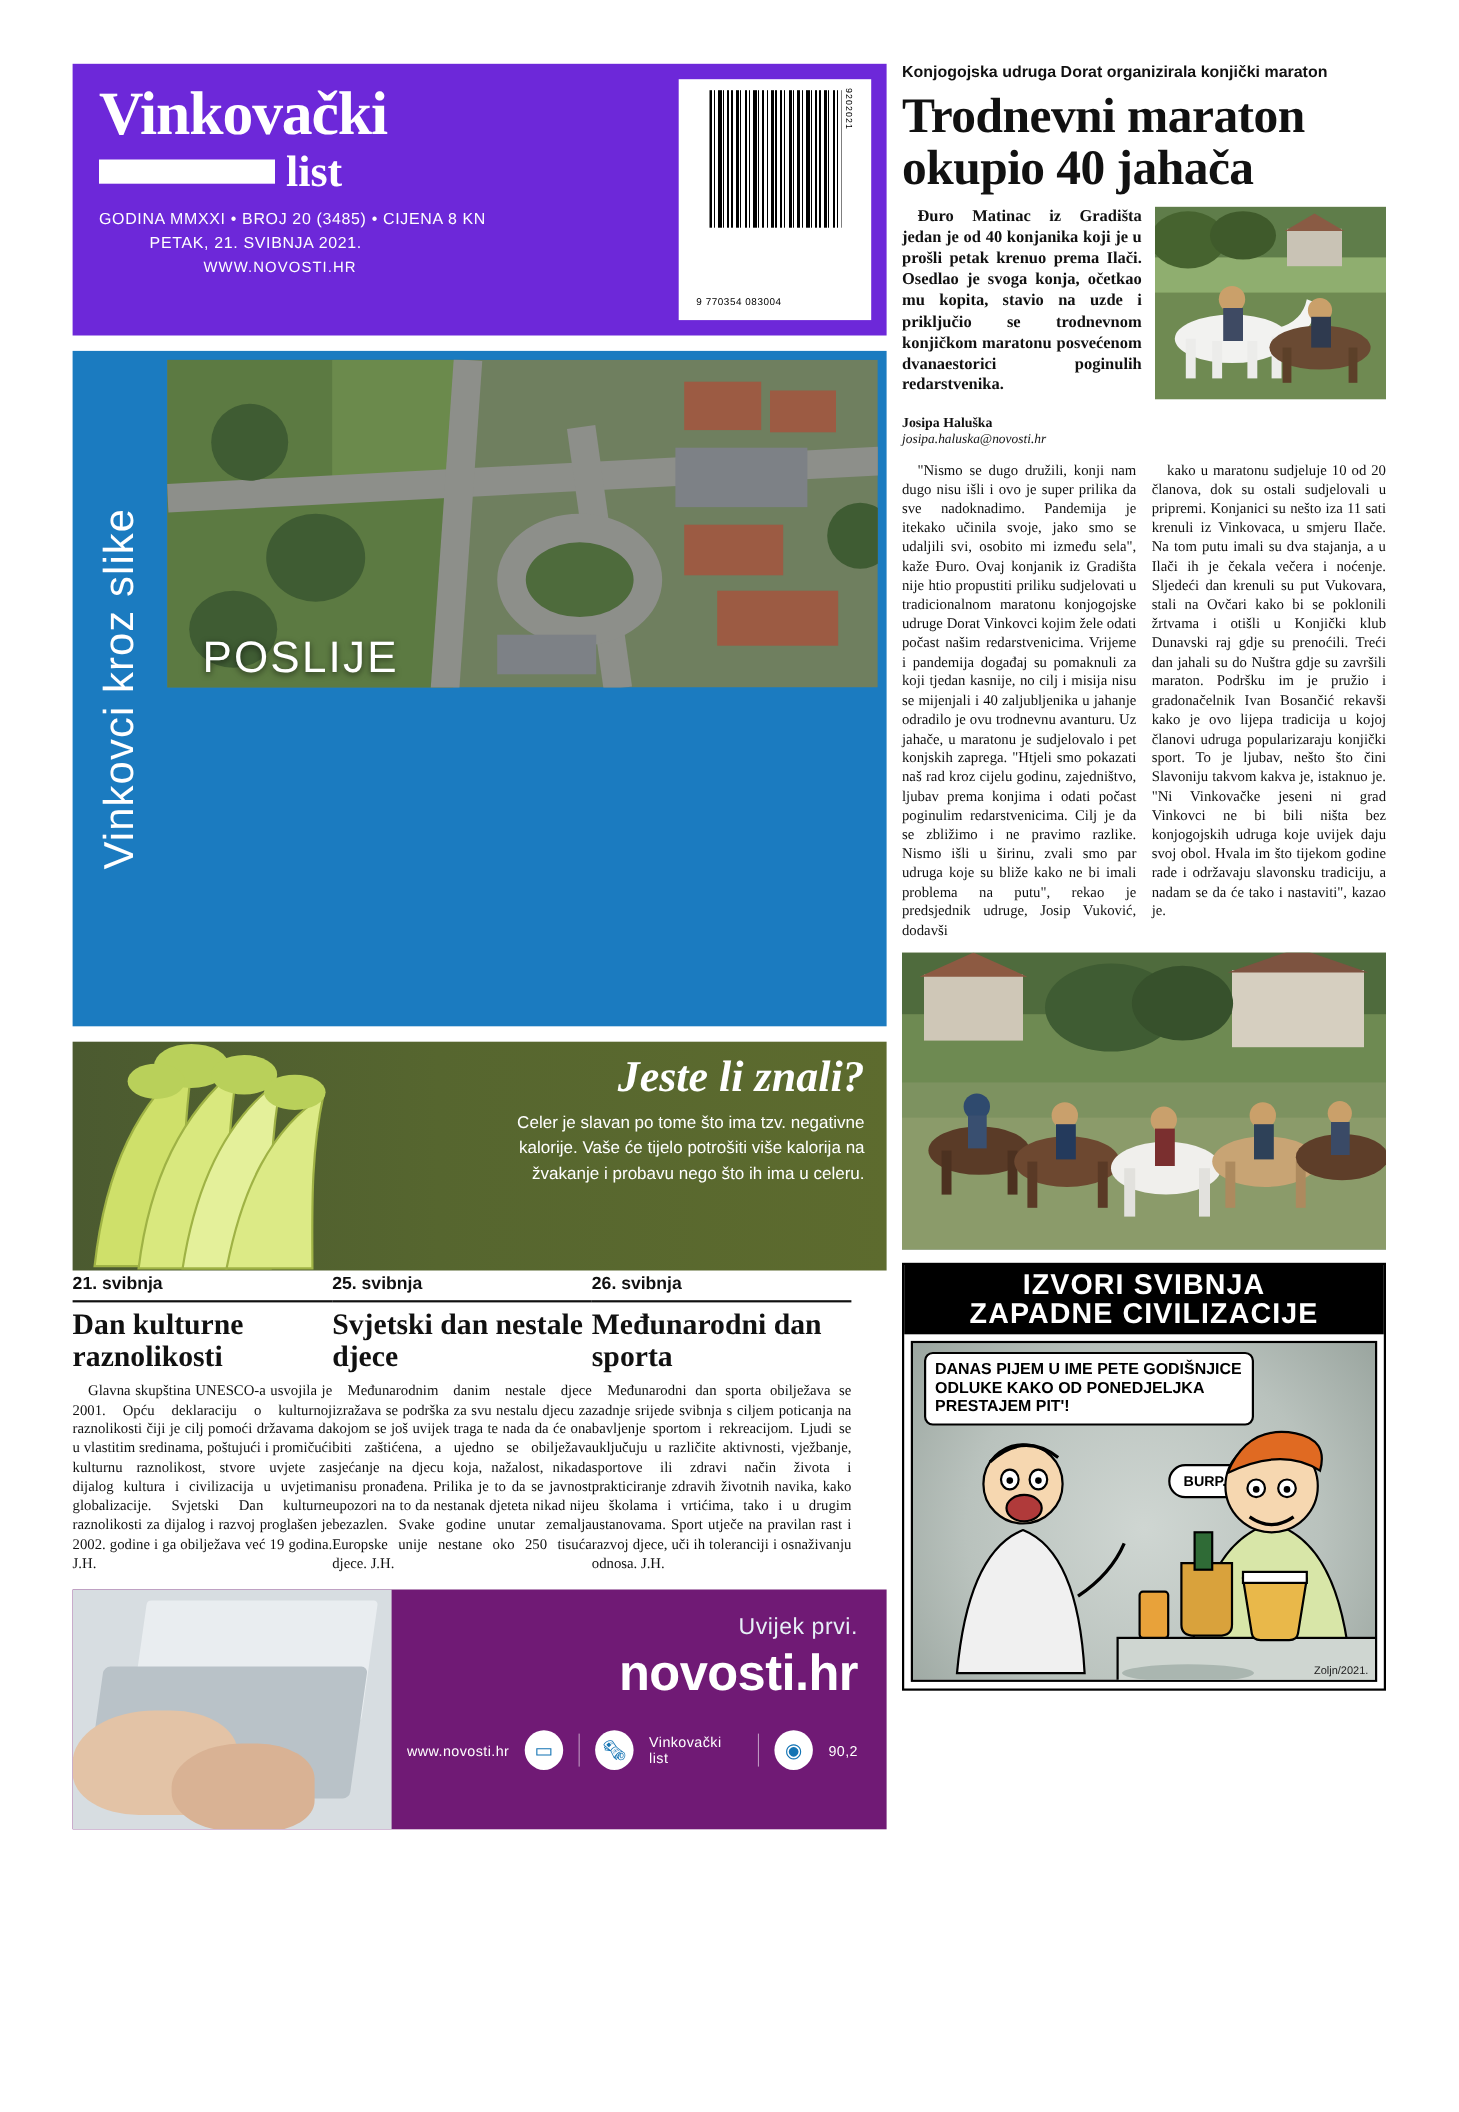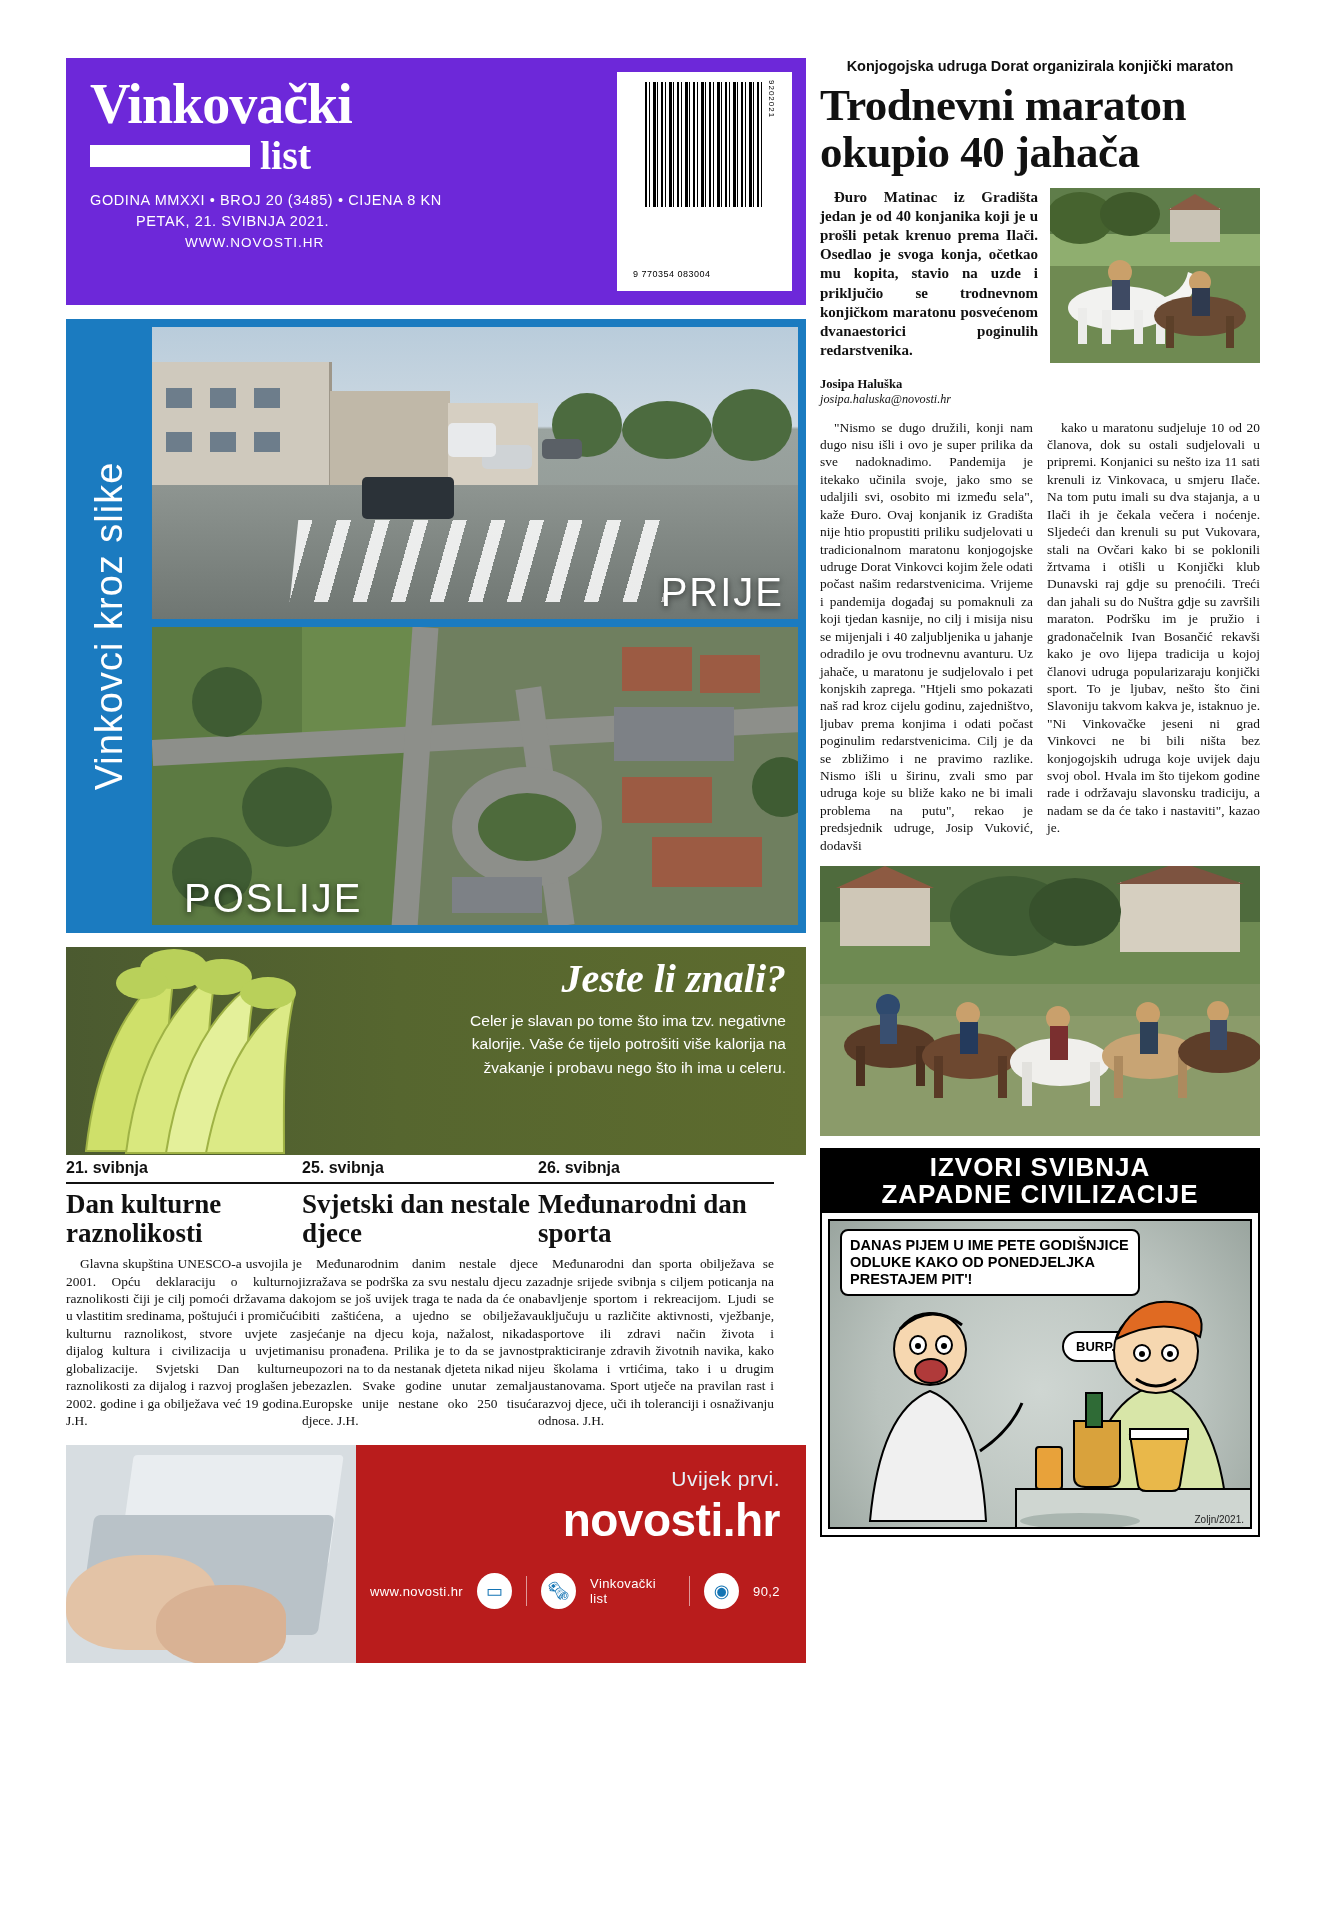--- a/index.html
+++ b/index.html
@@ -265,21 +265,21 @@
     hyphens: auto;
   }
 
   
   .ad {
     position: relative;
     width: 740px;
     height: 218px;
     margin-top: 16px;
     display: flex;
-    background: #b91c1c;
+    background: #701a75;
     overflow: hidden;
   }
   .ad-photo { width: 290px; position: relative; background: #d7dde1; overflow:hidden; }
   .ad-photo .laptop { position:absolute; left:20px; top:70px; width:240px; height:120px; background:#b9c2c8; transform:skewX(-8deg); border-radius:6px;}
   .ad-photo .screen { position:absolute; left:60px; top:10px; width:210px; height:110px; background:#e9edf0; transform:skewX(-8deg); border-radius:4px;}
   .ad-photo .hand { position:absolute; left:0px; top:110px; width:150px; height:95px; background:#e3c3a6; border-radius:50% 40% 30% 40%; }
   .ad-photo .hand2 { position:absolute; left:90px; top:140px; width:130px; height:80px; background:#d9b294; border-radius:50% 40% 35% 45%; }
   .ad-right { flex: 1; position: relative; color: #fff; padding: 22px 26px 0 14px; }
   .ad-tag {
     text-align: right;
@@ -319,21 +319,20 @@
     position: absolute;
     left: 820px; top: 58px;
     width: 440px;
   }
   .kicker {
     font-family: "Liberation Sans", sans-serif;
     font-weight: bold;
     font-size: 14.5px;
     color: #111;
     margin-bottom: 8px;
-    text-align: center;
   }
   .headline {
     font-family: "Liberation Serif", serif;
     font-weight: bold;
     font-size: 45px;
     line-height: 1.04;
     color: #111;
     margin: 0 0 12px 0;
     letter-spacing: -0.5px;
   }
@@ -461,44 +460,20 @@
         <div class="barcode-num">9 770354  083004</div>
       </div>
     </div>
 
     <div class="photo-block">
       <div class="vertical-title">
         <span>Vinkovci kroz slike</span>
       </div>
       <div class="photos">
 
-        <div class="photo photo-prije">
-          <div class="street">
-            <div class="bldg1">
-              <div class="win" style="left:14px;top:26px;width:26px;height:20px;"></div>
-              <div class="win" style="left:58px;top:26px;width:26px;height:20px;"></div>
-              <div class="win" style="left:102px;top:26px;width:26px;height:20px;"></div>
-              <div class="win" style="left:14px;top:70px;width:26px;height:20px;"></div>
-              <div class="win" style="left:58px;top:70px;width:26px;height:20px;"></div>
-              <div class="win" style="left:102px;top:70px;width:26px;height:20px;"></div>
-            </div>
-            <div class="bldg2"></div>
-            <div class="bldg3"></div>
-            <div class="tree" style="left:400px;top:66px;width:70px;height:64px;"></div>
-            <div class="tree" style="left:470px;top:74px;width:90px;height:58px;"></div>
-            <div class="tree" style="left:560px;top:62px;width:80px;height:72px;"></div>
-            <div class="road"></div>
-            <div class="crosswalk"></div>
-            <div class="car" style="left:210px;top:150px;width:92px;height:42px;background:#2b3238;"></div>
-            <div class="car" style="left:330px;top:118px;width:50px;height:24px;background:#cfd3d6;"></div>
-            <div class="car" style="left:390px;top:112px;width:40px;height:20px;background:#5a6066;"></div>
-            <div class="car" style="left:296px;top:96px;width:48px;height:34px;background:#e8eaec;"></div>
-          </div>
-          <div class="photo-label">PRIJE</div>
-        </div>
 
         <div class="photo photo-poslije">
           <div class="aerial">
             <div class="field" style="left:0;top:0;width:260px;height:300px;background:#5c7a42;"></div>
             <div class="field" style="left:150px;top:0;width:120px;height:120px;background:#6b8a4c;"></div>
             <div class="roadh" style="left:0;top:96px;width:650px;height:26px;transform:rotate(-3deg);"></div>
             <div class="roadh" style="left:250px;top:0;width:26px;height:300px;transform:rotate(4deg);"></div>
             <div class="roadh" style="left:380px;top:60px;width:26px;height:240px;transform:rotate(-8deg);"></div>
             <div class="roundabout"></div>
             <div class="roof" style="left:470px;top:20px;width:70px;height:44px;"></div>

